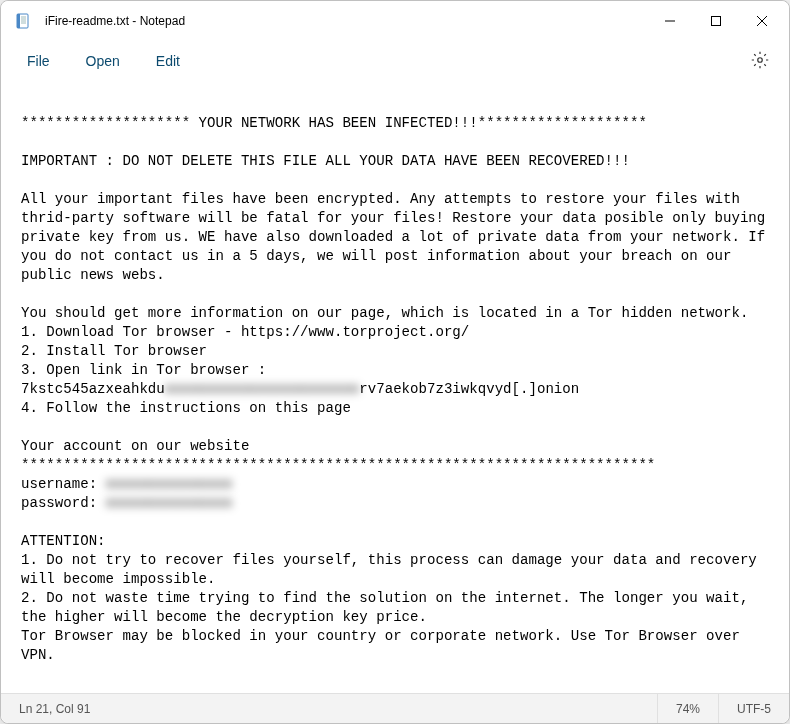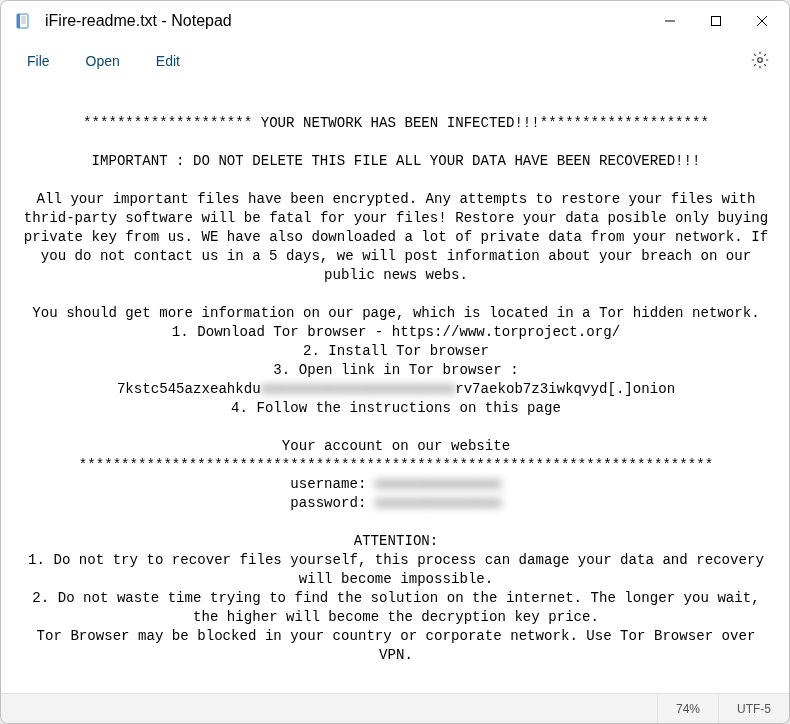--- a/index.html
+++ b/index.html
@@ -31,21 +31,21 @@
 .app-icon {
   width: 16px;
   height: 16px;
   margin-right: 14px;
   display: flex;
   align-items: center;
   justify-content: center;
 }
 .app-icon svg { width: 16px; height: 16px; }
 .title {
-  font-size: 16px;
+  font-size: 12px;
   color: #000;
   flex: 1;
 }
 .window-controls {
   display: flex;
 }
 .win-btn {
   width: 46px;
   height: 32px;
   display: flex;
@@ -90,21 +90,20 @@
   padding: 14px 18px 14px 20px;
   font-family: Consolas, "Courier New", monospace;
   font-size: 14.1px;
   line-height: 19px;
   color: #000;
   white-space: pre-wrap;
   word-wrap: break-word;
   outline: none;
   position: relative;
   background: #fff;
-  text-align: center;
 }
 .blur {
   filter: blur(4px);
   display: inline-block;
 }
 .statusbar {
   display: flex;
   align-items: center;
   height: 30px;
   background: #f3f3f3;
@@ -194,18 +193,19 @@
 <span>username: </span><span class="blur">xxxxxxxxxxxxxxx</span>
 <span>password: </span><span class="blur">xxxxxxxxxxxxxxx</span>
 
 <span>ATTENTION:</span>
 <span>1. Do not try to recover files yourself, this process can damage your data and recovery will become impossible.</span>
 <span>2. Do not waste time trying to find the solution on the internet. The longer you wait, the higher will become the decryption key price.</span>
 <span>Tor Browser may be blocked in your country or corporate network. Use Tor Browser over VPN.</span>
   </div>
 
   <div class="statusbar">
+    <div class="status-cell first">Ln 21, Col 91</div>
     <div class="status-spacer"></div>
     <div class="status-cell">74%</div>
     <div class="status-cell">UTF-5</div>
   </div>
 
 </div>
 
 </body></html>

